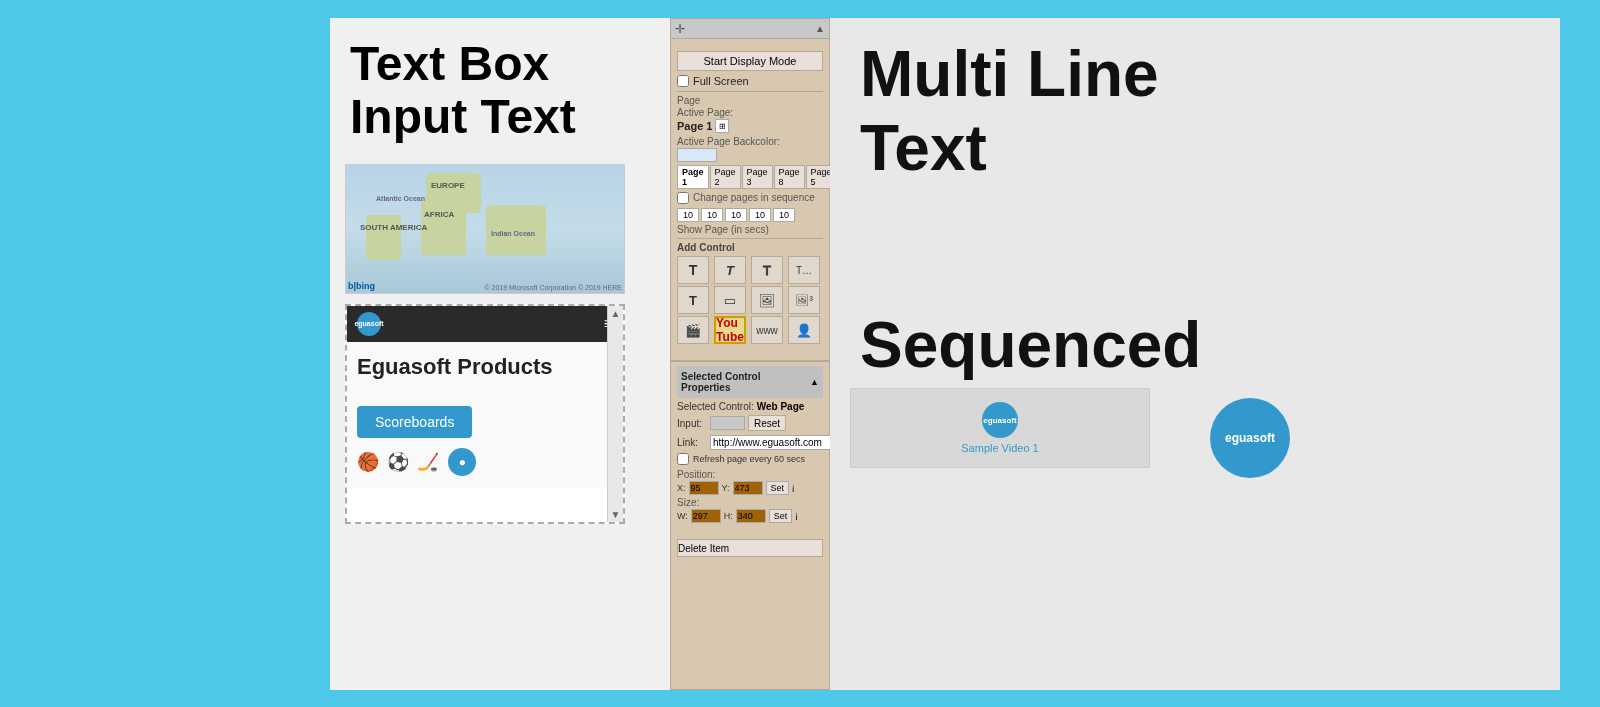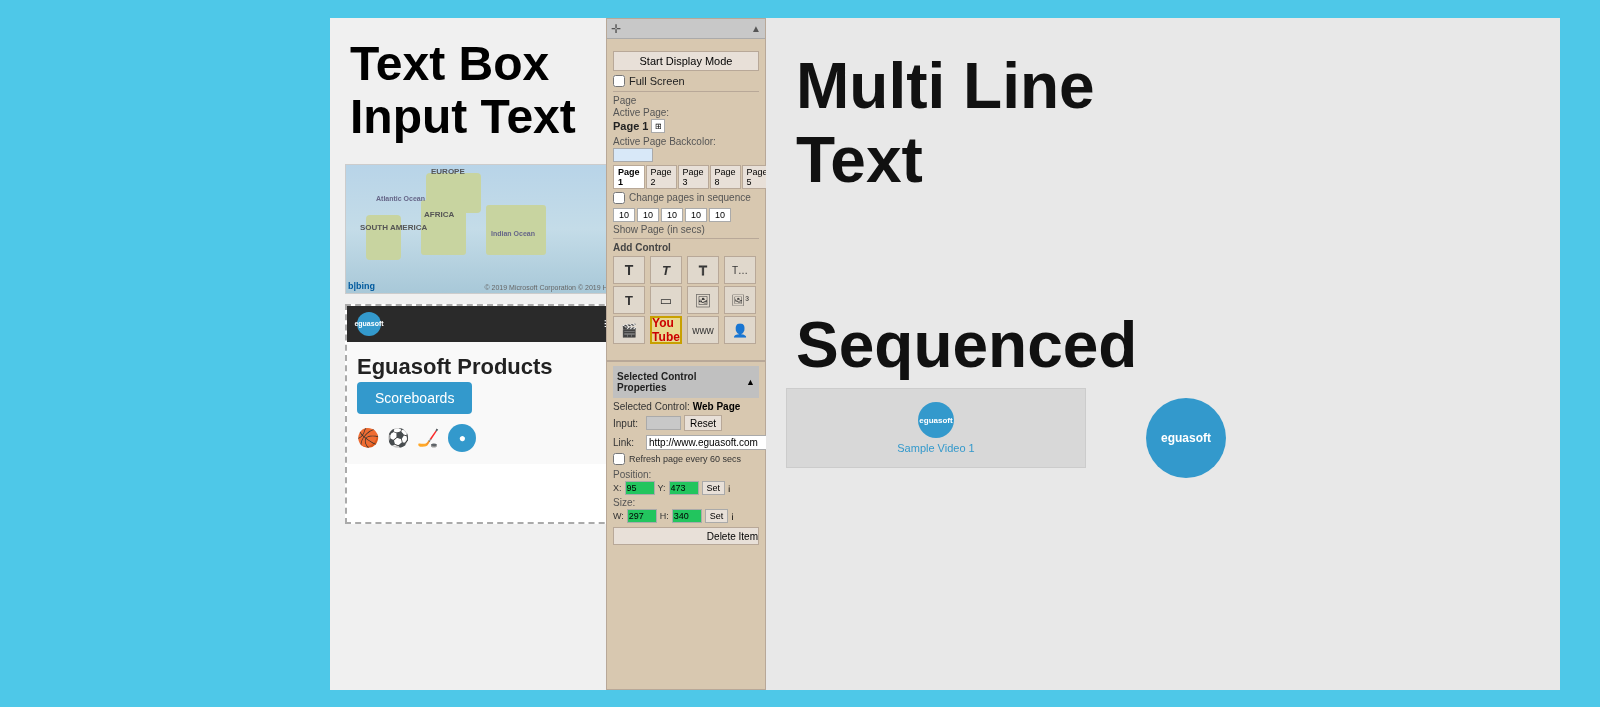--- a/index.html
+++ b/index.html
@@ -16,21 +16,21 @@
       left: 330px;
       top: 18px;
       width: 1230px;
       height: 672px;
       background: #f0f0f0;
       display: flex;
     }
 
     
     .left-panel {
-      width: 276px;
+      width: 340px;
       background: #f0f0f0;
       position: relative;
       flex-shrink: 0;
     }
 
     .text-box-label {
       font-size: 48px;
       font-weight: bold;
       color: #000;
       padding: 20px 20px 0 20px;
@@ -137,21 +137,21 @@
       padding: 12px 10px;
       background: #f9f9f9;
     }
     .web-product-title {
       font-size: 22px;
       font-weight: bold;
       color: #222;
       line-height: 1.2;
     }
     .web-btn {
-      margin-top: 2px;
+      margin-top: 26px;
       background: #3399cc;
       color: white;
       border: none;
       padding: 8px 18px;
       border-radius: 4px;
       font-size: 14px;
       cursor: pointer;
     }
     .web-icons-row {
       display: flex;
@@ -358,45 +358,45 @@
       cursor: pointer;
     }
     .props-delete-btn {
       display: block;
       width: 100%;
       height: 18px;
       background: #e8e0d8;
       border: 1px solid #b8a898;
       font-size: 10px;
       cursor: pointer;
-      text-align: right;
-      margin-top: 4px;
+      text-align: left;
+      margin-top: 16px;
     }
     .props-coords {
       display: flex;
       gap: 3px;
       align-items: center;
       flex-wrap: wrap;
       margin-bottom: 2px;
     }
     .coord-label { font-size: 9px; color: #333; }
-    .coord-input { width: 30px; height: 14px; font-size: 9px; border: 1px solid #aaa; background: #22c55e; padding: 0 1px; }
+    .coord-input { width: 30px; height: 14px; font-size: 9px; border: 1px solid #aaa; background: #a16207; padding: 0 1px; }
     .coord-set { height: 14px; padding: 0 4px; font-size: 9px; background: #e8e0d8; border: 1px solid #aaa; cursor: pointer; }
 
     
     .right-panel {
       flex: 1;
       background: #e8e8e8;
       position: relative;
       overflow: hidden;
     }
 
     .right-text-block {
       position: absolute;
-      top: 32px;
+      top: 20px;
       left: 30px;
     }
     .right-title-lg {
       font-size: 64px;
       font-weight: bold;
       color: #111;
       line-height: 1.15;
     }
 
     .sequenced-label {
@@ -479,21 +479,21 @@
       <div class="text-box-label">Text Box</div>
       <div class="input-text-label">Input Text</div>
 
       <div class="map-container">
         <div class="map-inner">
 
           <div style="position:absolute; top:8px; left:80px; width:55px; height:40px; background:#c8d4a0; border-radius:4px;"></div>
           <div style="position:absolute; top:35px; left:75px; width:45px; height:55px; background:#c8d4a0; border-radius:3px;"></div>
           <div style="position:absolute; top:50px; left:20px; width:35px; height:45px; background:#c8d4a0; border-radius:4px;"></div>
           <div style="position:absolute; top:40px; left:140px; width:60px; height:50px; background:#c8d4a0; border-radius:3px;"></div>
-          <span class="map-label" style="top:2px; left:85px;">EUROPE</span>
+          <span class="map-label" style="top:16px; left:85px;">EUROPE</span>
           <span class="map-label" style="top:45px; left:78px;">AFRICA</span>
           <span class="map-label" style="top:58px; left:14px;">SOUTH AMERICA</span>
           <span class="map-label" style="top:30px; left:30px; font-size:7px; color:#668;">Atlantic Ocean</span>
           <span class="map-label" style="top:65px; left:145px; font-size:7px; color:#668;">Indian Ocean</span>
           <span class="bing-logo">b|bing</span>
           <span class="map-footer">© 2019 Microsoft Corporation  © 2019 HERE</span>
         </div>
       </div>
 
       <div class="web-container">

